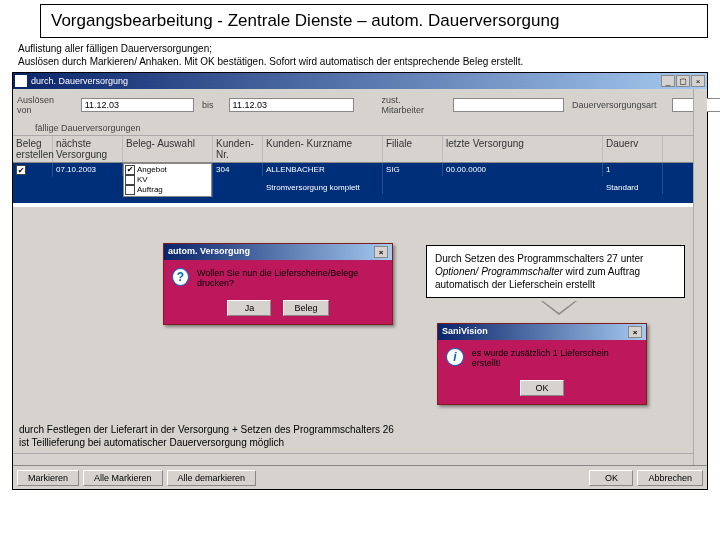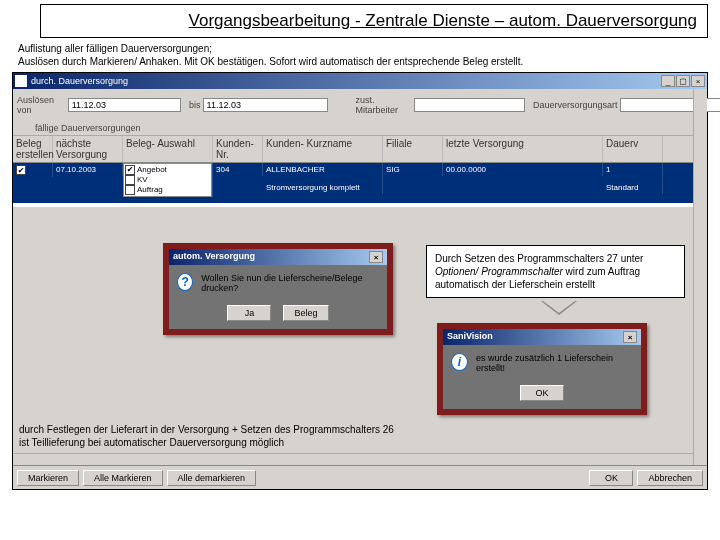--- a/index.html
+++ b/index.html
@@ -1,37 +1,37 @@
 <!DOCTYPE html>
 <html><head>
 <meta charset="utf-8">
 <style>
   * { box-sizing: border-box; margin: 0; padding: 0; font-family: Arial, sans-serif; }
   body { background: #fff; width: 720px; height: 540px; overflow: hidden; font-size: 10px; }
-  .page-title { border: 1px solid #000; padding: 6px 10px; margin: 4px 12px 4px 40px; font-size: 17px; font-weight: normal; text-align: right; text-decoration: underline; }
+  .page-title { border: 1px solid #000; padding: 6px 10px; margin: 4px 12px 4px 40px; font-size: 17px; font-weight: normal; text-align: left; }
   .desc { font-size: 10px; margin: 2px 12px 4px 18px; line-height: 1.3; }
   .app-frame { border: 1px solid #000; margin: 0 12px 4px 12px; background: #d6d3ce; position: relative; height: 418px; }
   .titlebar { background: linear-gradient(to right,#0a246a,#a6caf0); color: #fff; height: 16px; display: flex; align-items: center; padding: 0 2px; font-size: 9px; }
   .titlebar .icon { width: 12px; height: 12px; background: #fff; margin-right: 4px; }
   .titlebar .spacer { flex: 1; }
   .winbtn { width: 14px; height: 12px; background: #d6d3ce; border: 1px solid #888; margin-left: 1px; display: flex; align-items: center; justify-content: center; font-size: 8px; color: #000; }
   .toolbar-row { padding: 6px 4px; display: flex; gap: 8px; align-items: center; font-size: 9px; color: #333; }
-  .field { display: flex; align-items: center; gap: 2px; }
+  .field { display: flex; align-items: center; gap: 15px; }
   .field label { color: #444; }
   .inp { background: #fff; border: 1px solid #888; padding: 1px 3px; height: 14px; min-width: 48px; font-size: 9px; }
   .section-label { padding: 2px 22px; font-size: 9px; color: #444; }
   .grid-head { display: flex; background: #d6d3ce; border-top: 1px solid #aaa; border-bottom: 1px solid #888; font-size: 10px; color: #333; }
   .gh { padding: 2px 3px; border-right: 1px solid #bbb; line-height: 1.1; }
   .c1{width:40px}.c2{width:70px}.c3{width:90px}.c4{width:50px}.c5{width:120px}.c6{width:60px}.c7{width:160px}.c8{width:60px}
   .data-row { background: #002f7a; color: #fff; display: flex; align-items: flex-start; font-size: 8px; min-height: 40px; }
   .dc { padding: 2px 3px; border-right: 1px solid rgba(255,255,255,0.15); }
   .chk { width: 10px; height: 10px; background: #fff; border: 1px solid #444; display: inline-flex; align-items: center; justify-content: center; font-size: 8px; color: #000; }
   .selbox { background: #fff; color: #000; border: 1px solid #888; padding: 1px; font-size: 8px; line-height: 1.2; }
   .selbox .opt { display: flex; align-items: center; gap: 2px; }
-  .dialog { position: absolute; background: #737373; border: 6px solid #7f1d1d; box-shadow: 2px 2px 3px rgba(0,0,0,.4); }
+  .dialog { position: absolute; background: #be185d; border: 1px solid #7f1d1d; box-shadow: 2px 2px 3px rgba(0,0,0,.4); }
   .dlg-title { background: linear-gradient(to right,#0a246a,#a6caf0); color: #fff; font-size: 9px; font-weight: bold; padding: 2px 4px; display: flex; }
   .dlg-title .spacer{flex:1}
   .dlg-body { padding: 8px; font-size: 9px; display: flex; gap: 8px; align-items: flex-start; }
   .dlg-btns { display: flex; gap: 12px; justify-content: center; padding: 4px 0 8px; }
   .btn { background: #d6d3ce; border: 1px solid #888; border-top-color: #fff; border-left-color: #fff; padding: 2px 10px; font-size: 9px; min-width: 44px; text-align: center; }
   .note-box { position: absolute; background: #fff; border: 1px solid #000; padding: 6px 8px; font-size: 10px; line-height: 1.3; width: 259px; }
   .note-box i { font-style: italic; }
   .arrow-down { position: absolute; width: 0; height: 0; border-left: 18px solid transparent; border-right: 18px solid transparent; border-top: 14px solid #888; }
   .arrow-down::after{content:"";position:absolute;left:-16px;top:-14px;border-left:16px solid transparent;border-right:16px solid transparent;border-top:12px solid #d6d3ce;}
   .footer { position: absolute; left: 0; right: 0; bottom: 0; height: 24px; background: #d6d3ce; border-top: 1px solid #888; display: flex; align-items: center; padding: 0 4px; gap: 4px; }

